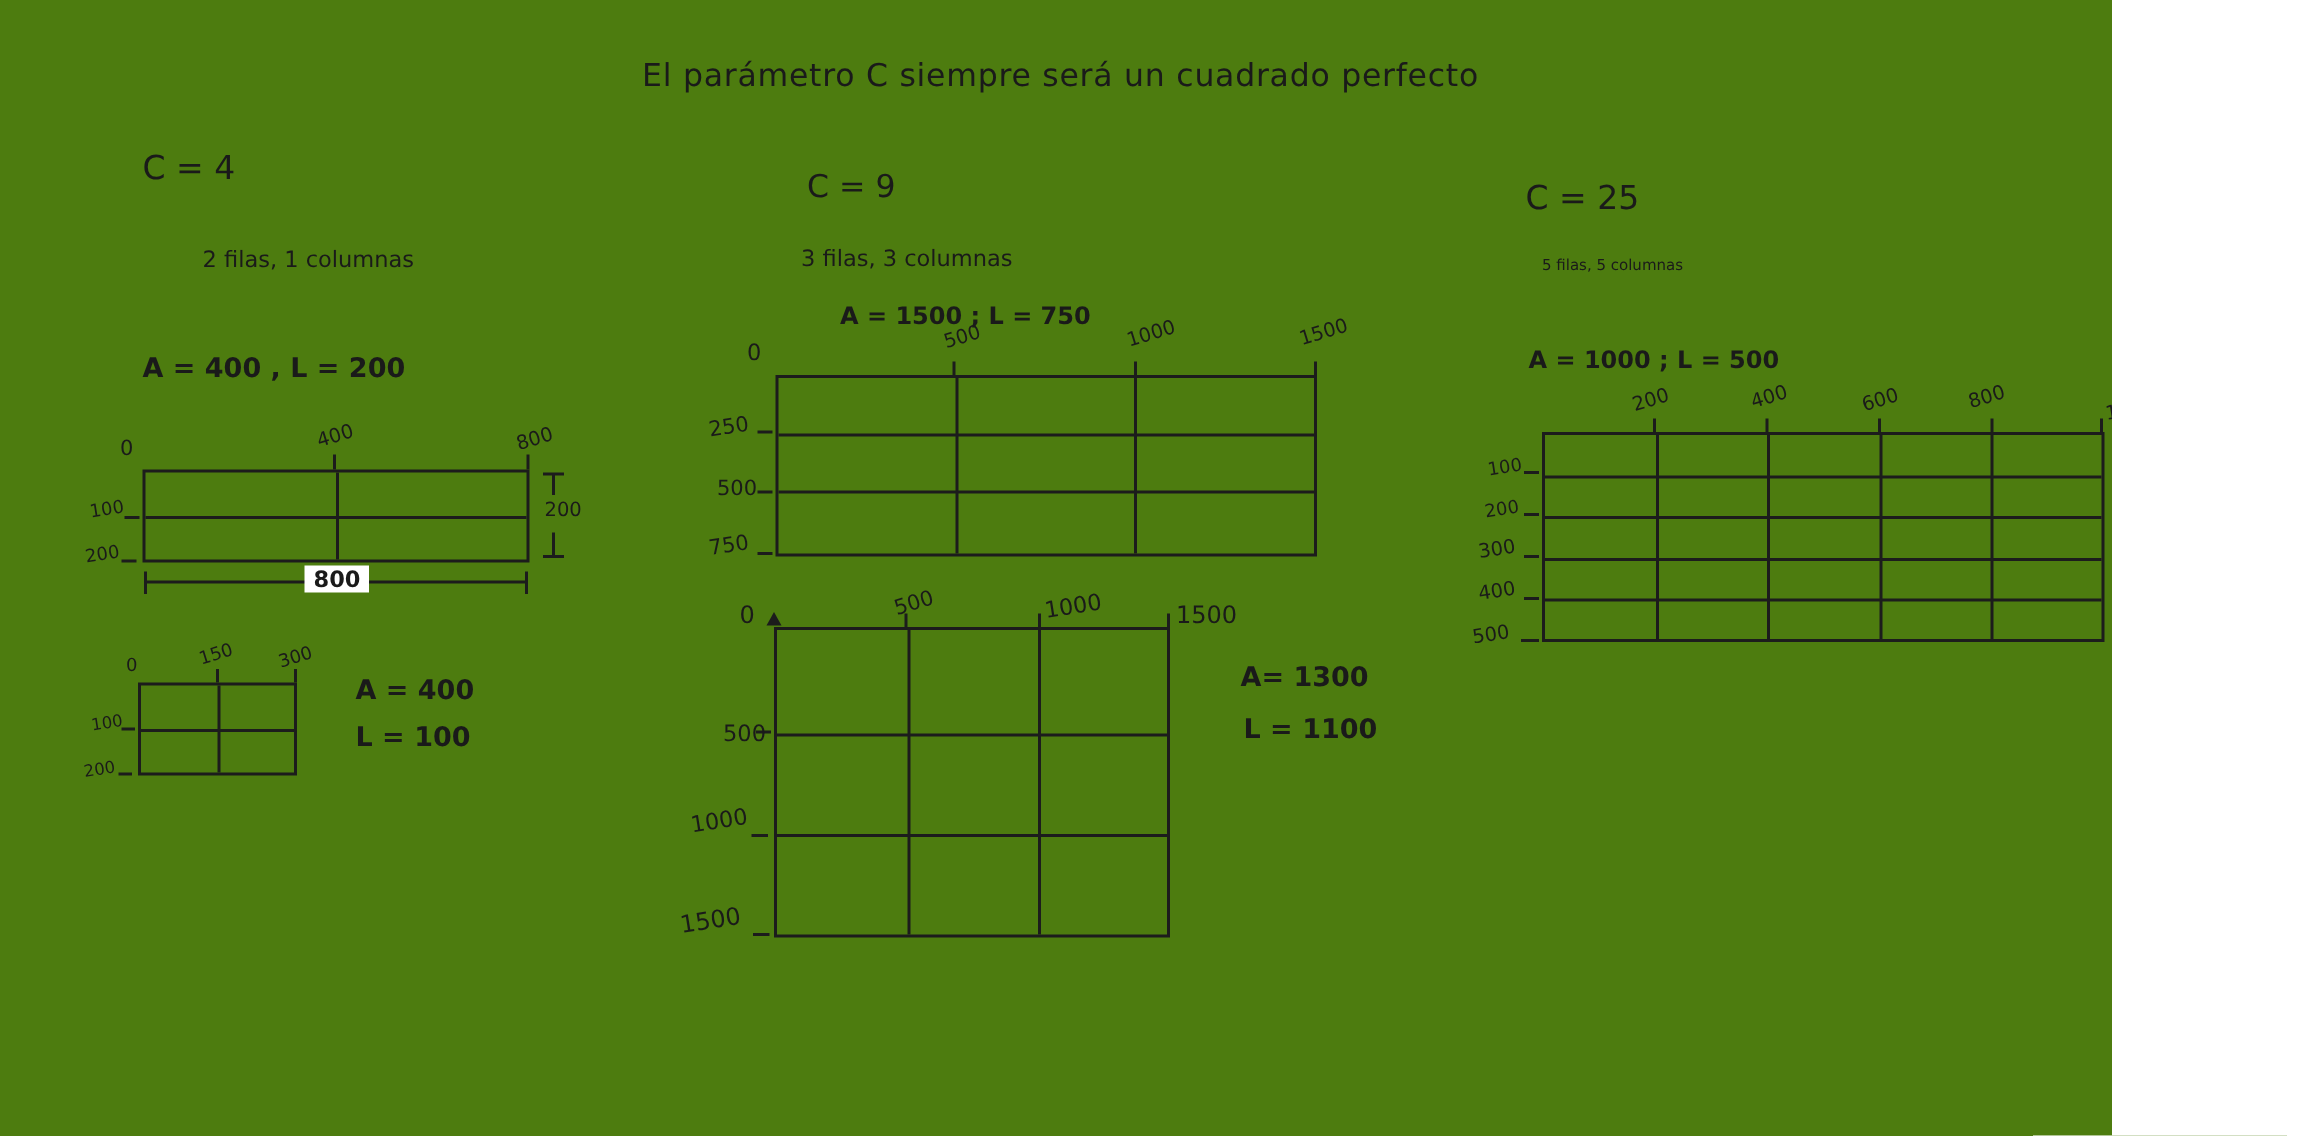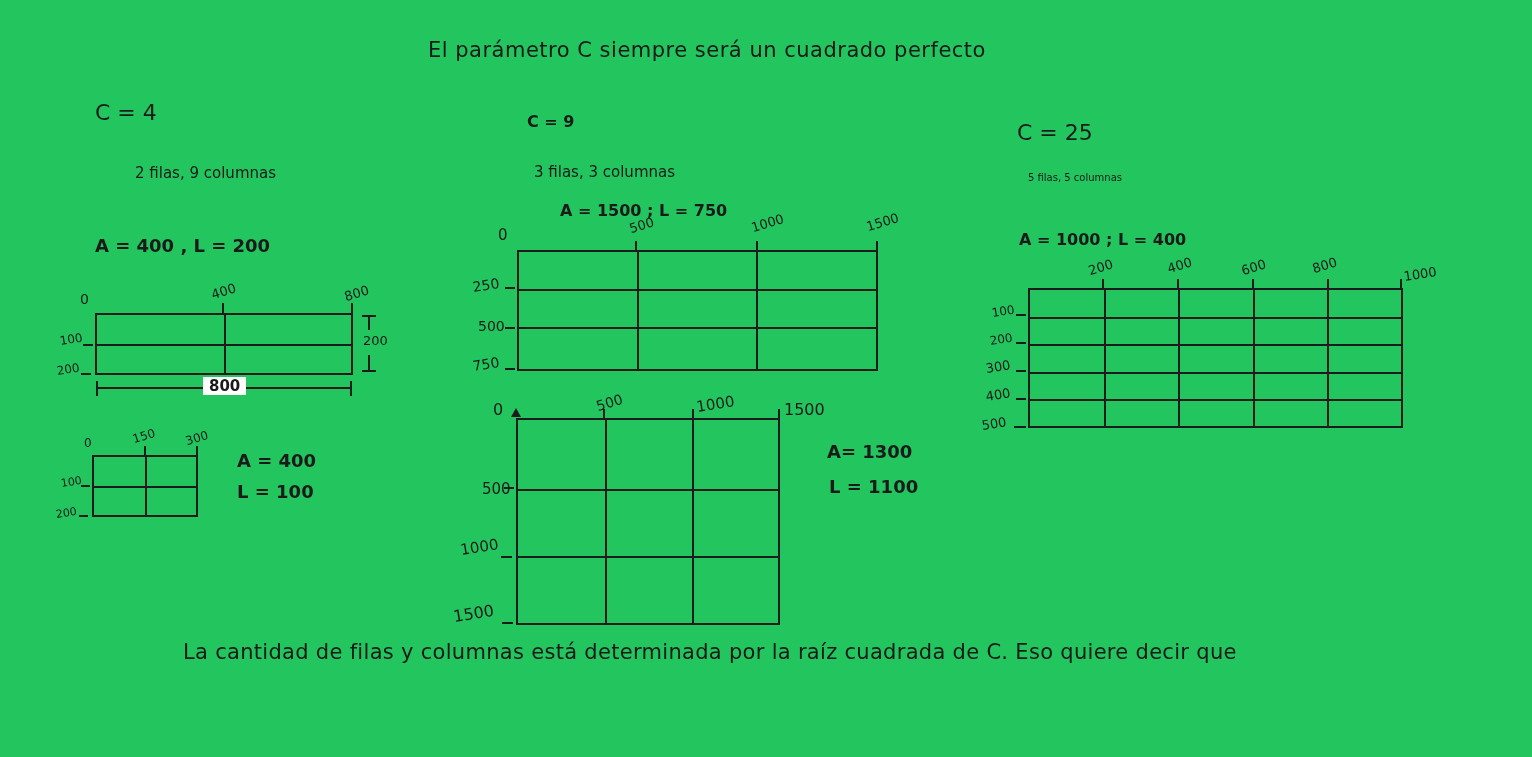--- a/index.html
+++ b/index.html
@@ -1,18 +1,18 @@
 <!DOCTYPE html>
 <html><head>
 <meta charset="utf-8">
 <style>
   * { margin:0; padding:0; box-sizing:border-box; }
   html,body { background:#fff; }
   .canvas {
-    position:relative; width:1532px; height:757px; background:#22c55e;
+    position:relative; width:1408px; height:757px; background:#4d7c0f;
     font-family:"DejaVu Sans", sans-serif; color:#1a1a1a; overflow:hidden;
   }
   .txt { position:absolute; white-space:nowrap; }
   .bold { font-weight:600; }
   .rot  { transform:rotate(-17deg); transform-origin:left bottom; }
   .rot8 { transform:rotate(-9deg);  transform-origin:left bottom; }
   .grid-box { position:absolute; border:2px solid #1c1c1c; }
   .vline { position:absolute; top:0; bottom:0; width:2px; background:#1c1c1c; }
   .hline { position:absolute; left:0; right:0; height:2px; background:#1c1c1c; }
   .mark  { position:absolute; background:#1c1c1c; }
@@ -24,21 +24,21 @@
   .dim-label-bg { background:#fff; padding:0 6px; }
 </style>
 </head>
 <body>
 
 <div class="canvas">
 
   <div class="txt" style="left:428px; top:38px; font-size:21px; letter-spacing:0.5px;">El parámetro C siempre será un cuadrado perfecto</div>
 
   <div class="txt" style="left:95px; top:100px; font-size:22px;">C = 4</div>
-  <div class="txt" style="left:135px; top:164px; font-size:15px;">2 filas, 9 columnas</div>
+  <div class="txt" style="left:135px; top:164px; font-size:15px;">2 filas, 1 columnas</div>
   <div class="txt bold" style="left:95px; top:235px; font-size:18px;">A = 400 ,   L = 200</div>
 
   <div class="grid-box" style="left:95px; top:313px; width:258px; height:62px;">
     <div class="vline" style="left:50%;"></div>
     <div class="hline" style="top:50%;"></div>
   </div>
   <div class="mark" style="left:222px; top:303px; width:2px; height:10px;"></div>
   <div class="mark" style="left:351px; top:303px; width:2px; height:10px;"></div>
   <div class="mark" style="left:83px; top:344px; width:10px; height:2px;"></div>
   <div class="mark" style="left:81px; top:373px; width:10px; height:2px;"></div>
@@ -71,21 +71,21 @@
 
   <div class="txt" style="left:84px; top:436px; font-size:12px;">0</div>
   <div class="txt rot" style="left:135px; top:432px; font-size:12px;">150</div>
   <div class="txt rot" style="left:188px; top:434px; font-size:12px;">300</div>
   <div class="txt rot8" style="left:62px; top:477px; font-size:11px;">100</div>
   <div class="txt rot8" style="left:57px; top:508px; font-size:11px;">200</div>
 
   <div class="txt bold" style="left:237px; top:450px; font-size:18px;">A = 400</div>
   <div class="txt bold" style="left:237px; top:481px; font-size:18px;">L = 100</div>
 
-  <div class="txt" style="left:527px; top:112px; font-size:16px;font-weight:bold;">C = 9</div>
+  <div class="txt" style="left:538px; top:112px; font-size:21px;">C = 9</div>
   <div class="txt" style="left:534px; top:163px; font-size:15px;">3 filas, 3 columnas</div>
   <div class="txt bold" style="left:560px; top:201px; font-size:16px;">A = 1500 ;   L = 750</div>
 
   <div class="grid-box" style="left:517px; top:250px; width:361px; height:121px;">
     <div class="vline" style="left:33%;"></div>
     <div class="vline" style="left:66.5%;"></div>
     <div class="hline" style="top:31.5%;"></div>
     <div class="hline" style="top:64.5%;"></div>
   </div>
   <div class="mark" style="left:635px; top:241px; width:2px; height:9px;"></div>
@@ -123,21 +123,21 @@
   <div class="txt" style="left:784px; top:400px; font-size:16px;">1500</div>
   <div class="txt" style="left:482px; top:480px; font-size:15px;">500</div>
   <div class="txt rot8" style="left:462px; top:541px; font-size:15px;">1000</div>
   <div class="txt rot8" style="left:455px; top:607px; font-size:16px;">1500</div>
 
   <div class="txt bold" style="left:827px; top:441px; font-size:18px;">A= 1300</div>
   <div class="txt bold" style="left:829px; top:476px; font-size:18px;">L = 1100</div>
 
   <div class="txt" style="left:1017px; top:120px; font-size:22px;">C = 25</div>
   <div class="txt" style="left:1028px; top:172px; font-size:10px;">5 filas, 5 columnas</div>
-  <div class="txt bold" style="left:1019px; top:230px; font-size:16px;">A = 1000  ;   L = 400</div>
+  <div class="txt bold" style="left:1019px; top:230px; font-size:16px;">A = 1000  ;   L = 500</div>
 
   <div class="grid-box" style="left:1028px; top:288px; width:375px; height:140px;">
     <div class="vline" style="left:20%;"></div>
     <div class="vline" style="left:40%;"></div>
     <div class="vline" style="left:60%;"></div>
     <div class="vline" style="left:80%;"></div>
     <div class="hline" style="top:20%;"></div>
     <div class="hline" style="top:40%;"></div>
     <div class="hline" style="top:60%;"></div>
     <div class="hline" style="top:80%;"></div>
@@ -157,15 +157,14 @@
   <div class="txt rot" style="left:1170px; top:261px; font-size:13px;">400</div>
   <div class="txt rot" style="left:1244px; top:263px; font-size:13px;">600</div>
   <div class="txt rot" style="left:1315px; top:261px; font-size:13px;">800</div>
   <div class="txt rot8" style="left:1405px; top:269px; font-size:13px;">1000</div>
   <div class="txt rot8" style="left:993px; top:306px; font-size:12px;">100</div>
   <div class="txt rot8" style="left:991px; top:334px; font-size:12px;">200</div>
   <div class="txt rot8" style="left:987px; top:361px; font-size:13px;">300</div>
   <div class="txt rot8" style="left:987px; top:389px; font-size:13px;">400</div>
   <div class="txt rot8" style="left:983px; top:418px; font-size:13px;">500</div>
 
-  <div class="txt" style="left:183px; top:640px; font-size:21px; letter-spacing:0.3px;">La cantidad de filas y columnas está determinada por la raíz cuadrada de C. Eso quiere decir que</div>
 
 </div>
 
 </body></html>

